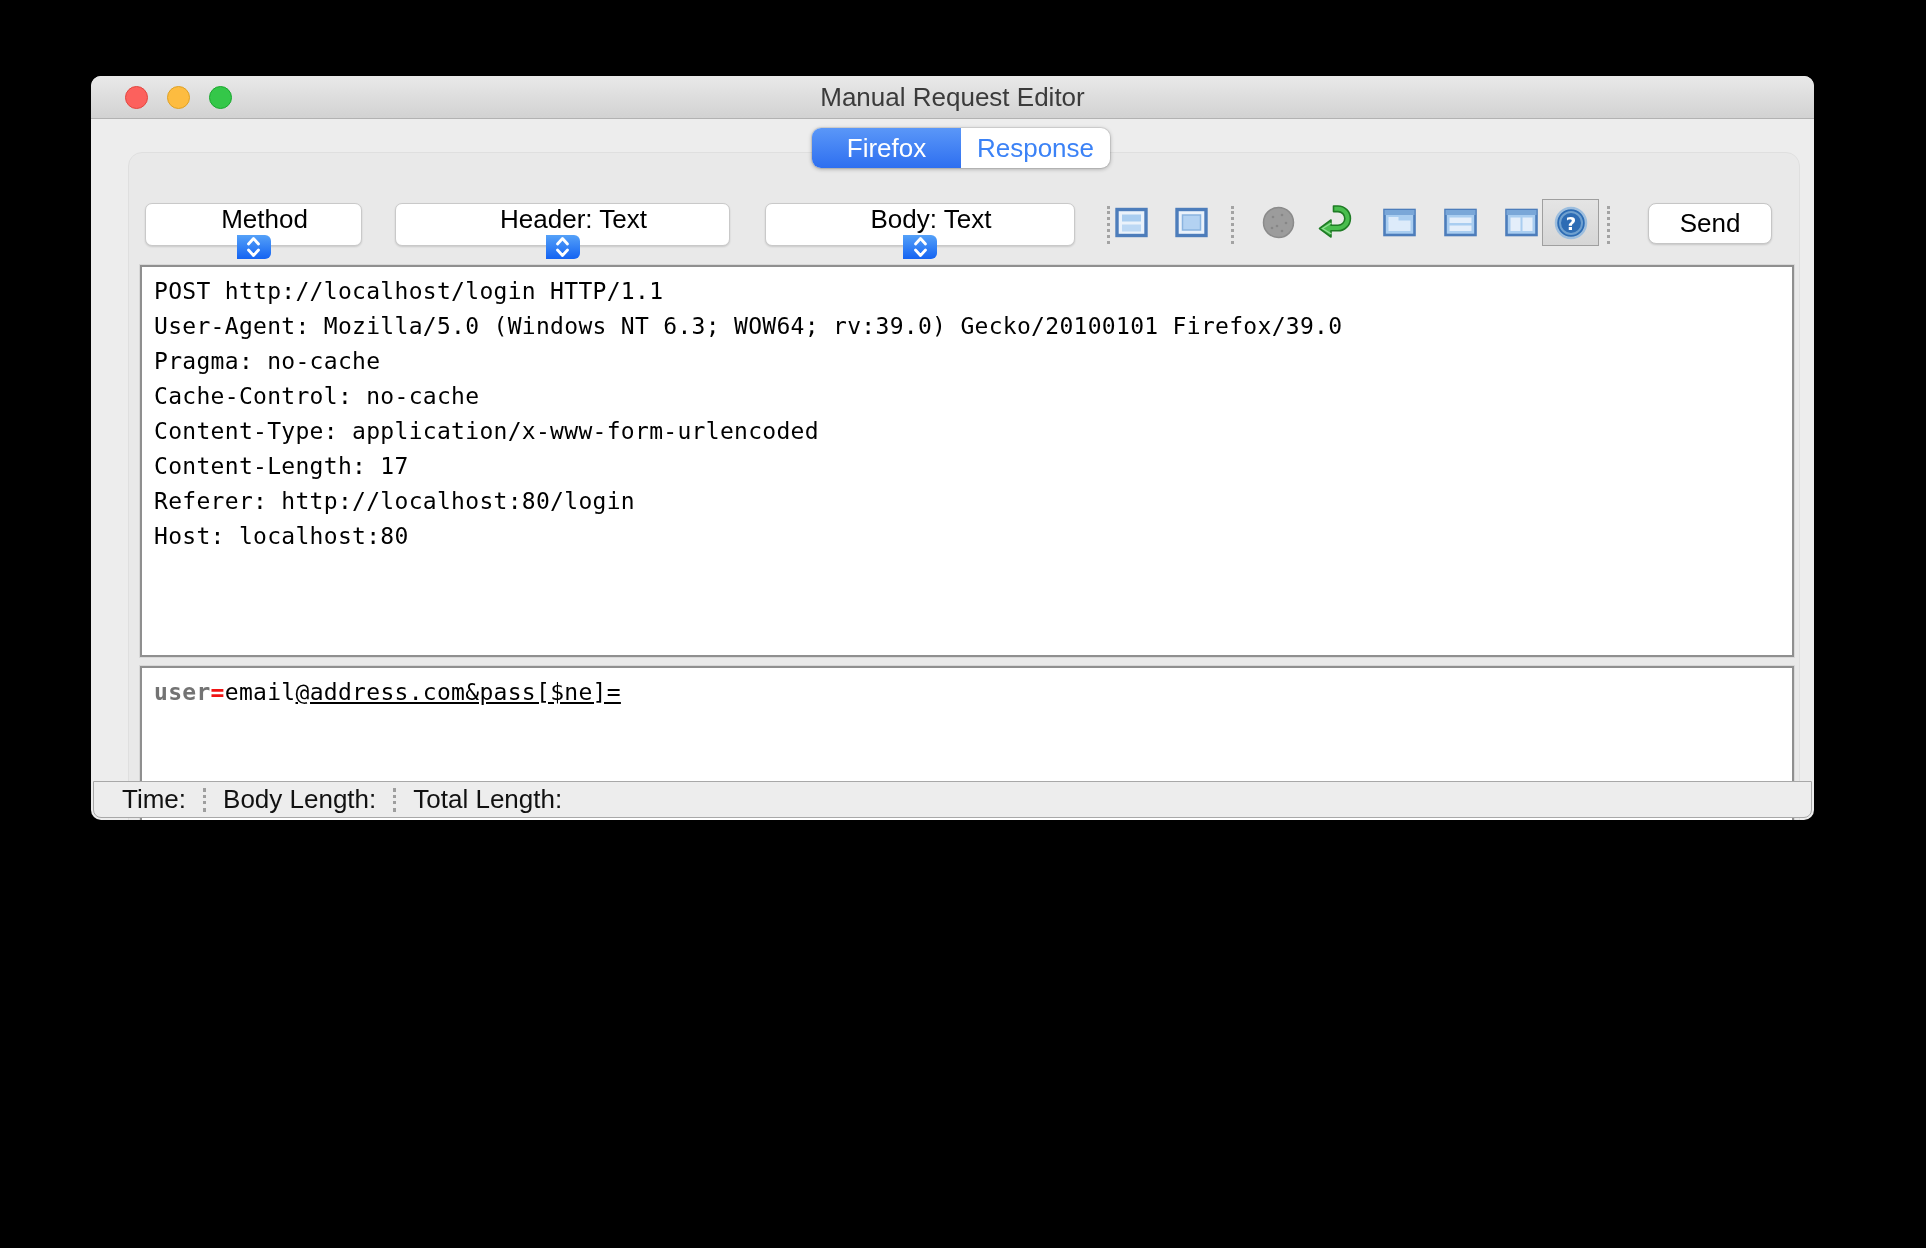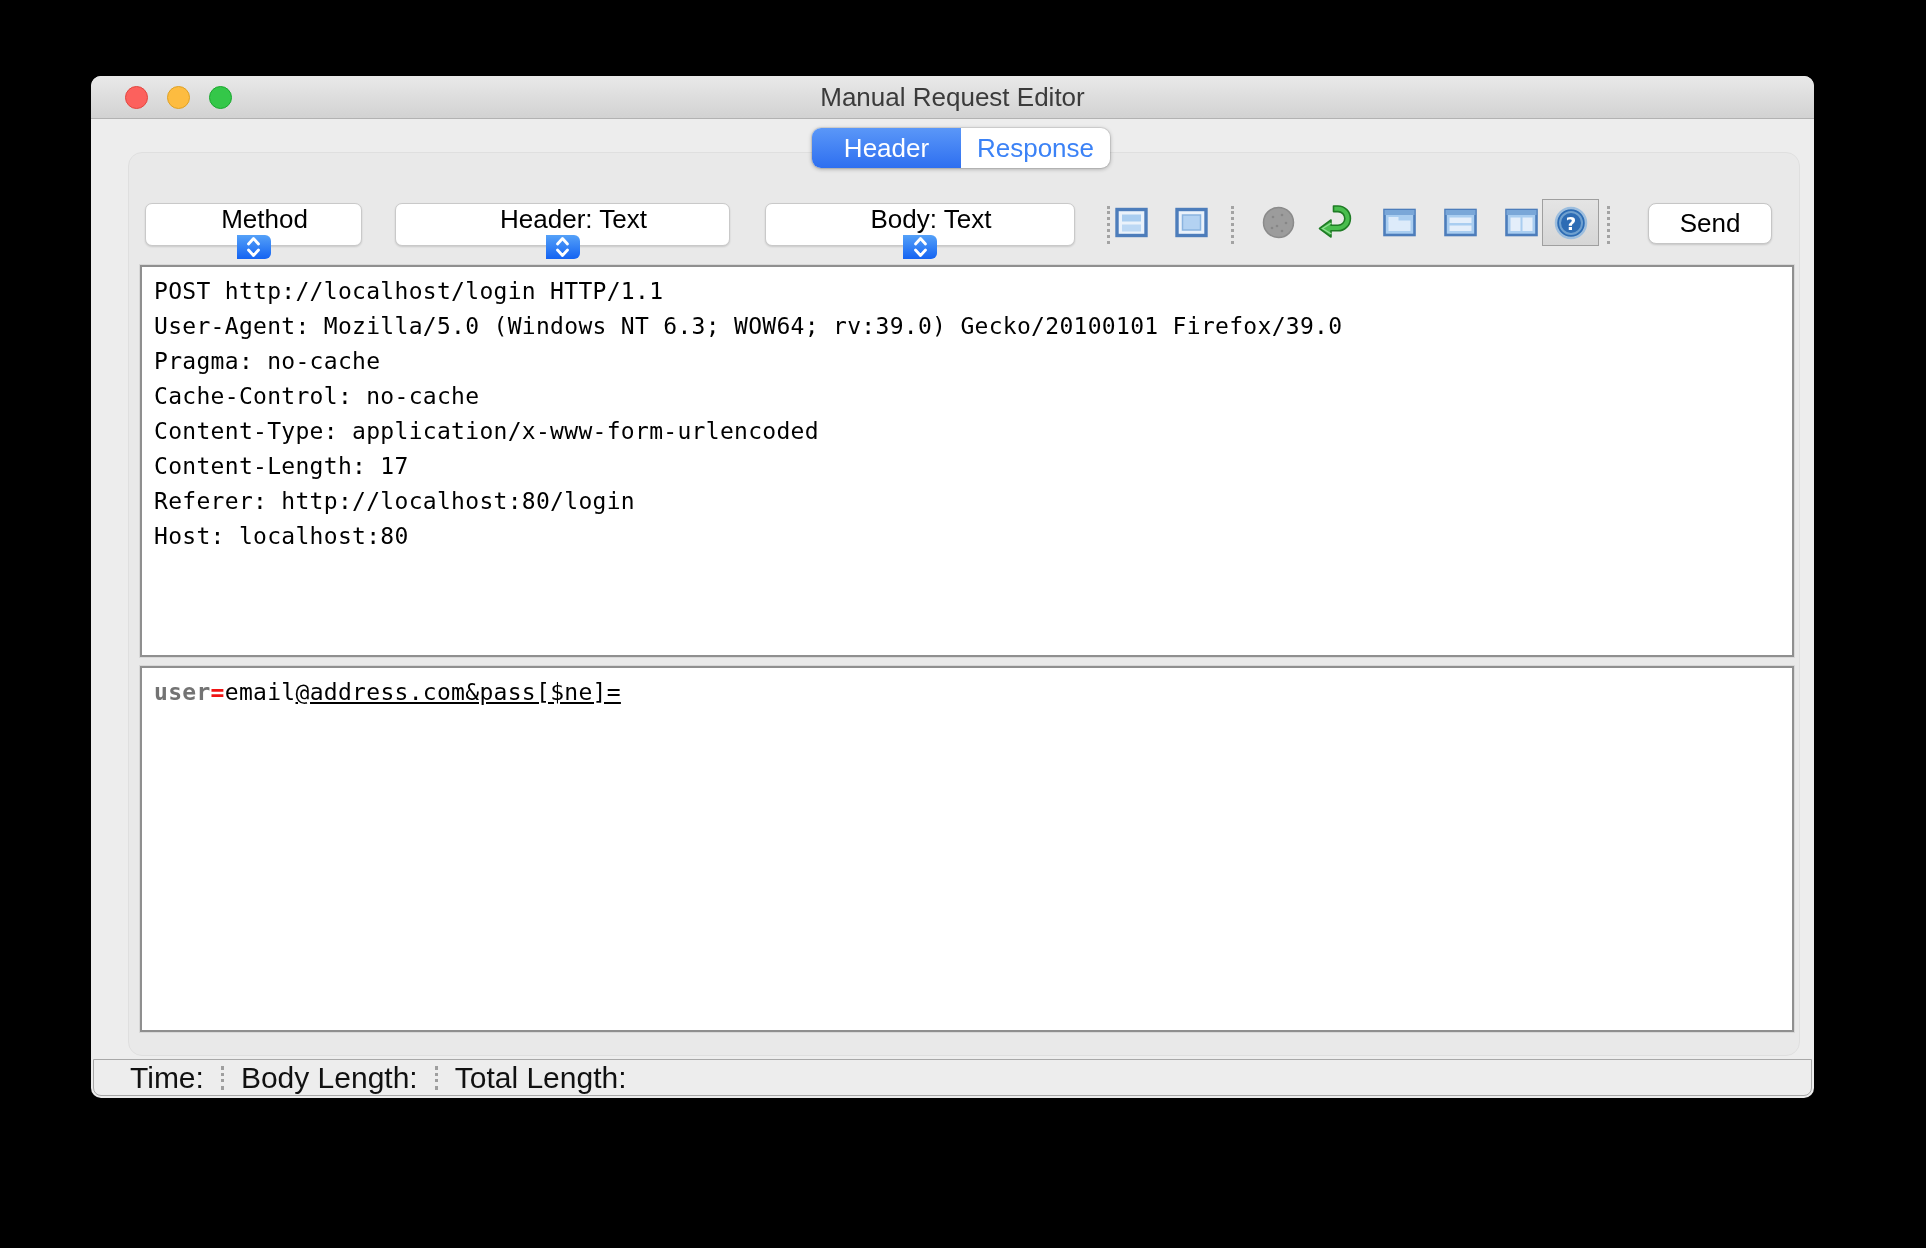--- a/index.html
+++ b/index.html
@@ -1,18 +1,18 @@
 <!DOCTYPE html>
 <html><head>
 <meta charset="utf-8">
 <style>
   html,body{margin:0;padding:0;background:#000;}
   .stage{position:relative;width:1926px;height:1248px;background:#000;overflow:hidden;
          font-family:"Liberation Sans",sans-serif;}
-  .window{position:absolute;left:91px;top:76px;width:1723px;height:1022px;background:#ededed;
+  .window{position:absolute;left:91px;top:76px;width:1723px;height:744px;background:#ededed;
           border-radius:10px;overflow:hidden;box-shadow:0 22px 60px rgba(0,0,0,.55);}
   
   .titlebar{position:relative;height:42px;background:linear-gradient(#e9e9e9,#d2d2d2);
             border-bottom:1px solid #b2b2b2;}
   .title{text-align:center;line-height:42px;font-size:26px;color:#3b3b3b;}
   .lights{position:absolute;top:10px;left:34px;display:flex;gap:19px;}
   .light{width:21px;height:21px;border-radius:50%;}
   .light.red{background:#fc615d;border:1px solid #e2463f;}
   .light.yellow{background:#fdbc40;border:1px solid #dfa023;}
   .light.green{background:#34c749;border:1px solid #1ba82f;}
@@ -48,41 +48,41 @@
             letter-spacing:.3px;color:#000;overflow:hidden;white-space:pre;}
   .header-area{top:189px;height:392px;}
   .body-area{top:590px;height:366px;}
   .seg-user{color:#737373;font-weight:bold;}
   .seg-eq{color:#f01414;font-weight:bold;}
   .seg-email{color:#000000;font-weight:normal;}
   .seg-rest{color:#000;text-decoration:underline;}
   
   .statusbar{position:absolute;left:2px;bottom:2px;width:1719px;height:37px;background:#ededed;
              border:1px solid #a8a8a8;border-radius:0 0 8px 8px;box-sizing:border-box;
-             display:flex;align-items:center;padding-left:36px;font-size:30px;color:#111;}
+             display:flex;align-items:center;padding-left:28px;font-size:26px;color:#111;}
   .statussep{height:24px;border-left:3px dotted #9e9e9e;margin:0 17px;}
   svg{display:block;}
 </style>
 </head>
 <body>
 
 <div class="stage">
   <div class="window">
 
     <div class="titlebar">
       <div class="lights">
         <div class="light red"></div>
         <div class="light yellow"></div>
         <div class="light green"></div>
       </div>
       <div class="title">Manual Request Editor</div>
     </div>
 
     <div class="tabs">
-      <div class="tab selected">Header</div>
+      <div class="tab selected">Firefox</div>
       <div class="tab">Response</div>
     </div>
 
     <div class="panel"></div>
 
     <div class="dropdown" style="left:54px;width:217px;">
       <span class="dd-label">Method</span>
       <span class="dd-cap">
         <svg width="17" height="24" viewBox="0 0 17 24">
             <path d="M3.5 9 L8.5 3.5 L13.5 9" stroke="#fff" stroke-width="2.8" fill="none" stroke-linecap="round" stroke-linejoin="round"></path>

